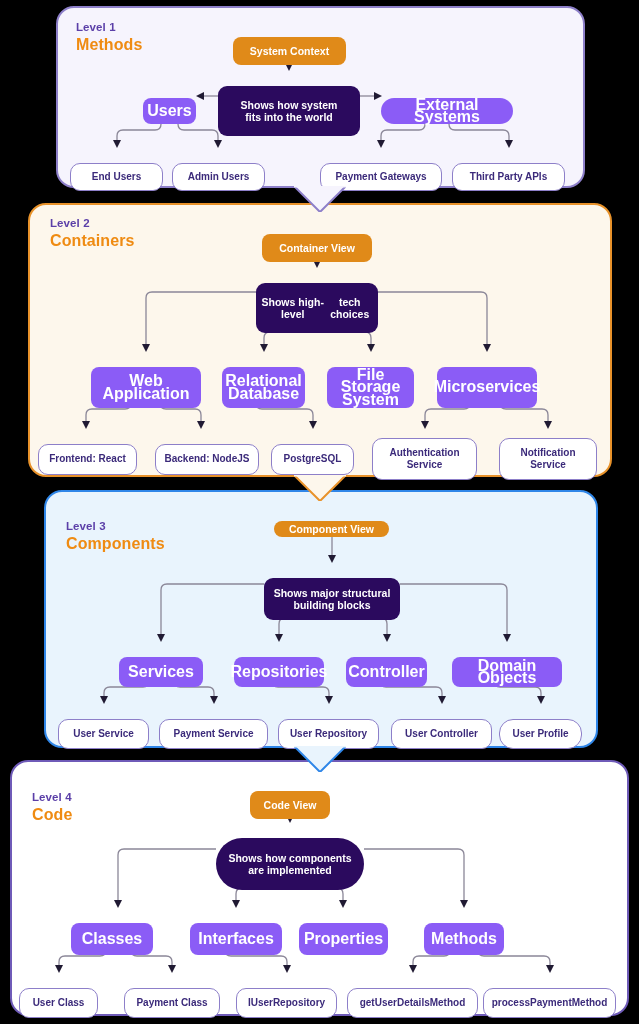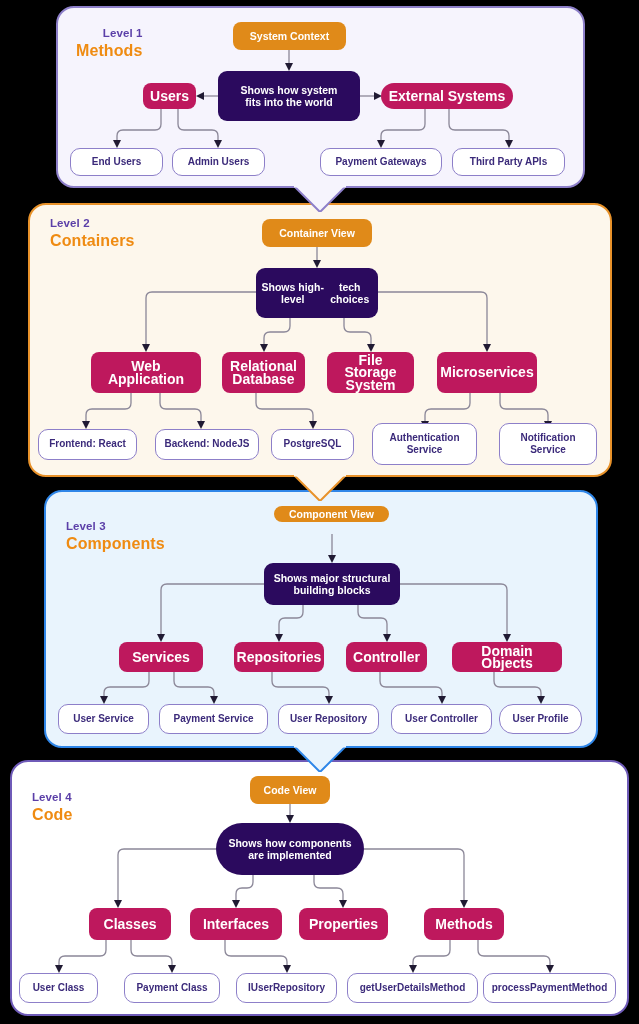--- a/index.html
+++ b/index.html
@@ -38,24 +38,25 @@
 
   .node {
     position: absolute;
     display: flex; align-items: center; justify-content: center;
     text-align: center;
     border-radius: 8px;
     font-weight: bold;
     line-height: 12.5px;
     z-index: 3;
     padding: 2px 4px;
+    margin-top: 15px;
   }
   .node.orange { background: #e08a19; color: #ffffff; font-size: 10.5px; }
   .node.purple { background: #2b0a5e; color: #ffffff; font-size: 10.5px; border-radius: 9px; }
-  .node.blue   { background: #be185d; color: #ffffff; font-size: 14px; }
+  .node.blue   { background: #8b5cf6; color: #ffffff; font-size: 16px; }
   .node.leaf   {
     background: #ffffff; color: #3b2a7a; font-size: 10px;
     border: 1.4px solid #8d7fc9; border-radius: 10px;
   }
 
   svg.wires { position: absolute; left: 0; top: 0; width: 639px; height: 1024px; z-index: 1; pointer-events: none; }
   svg.wires path { fill: none; stroke: #8b8798; stroke-width: 1.3; }
   svg.wires polygon { fill: #201a33; }
 </style>
 </head>
@@ -63,21 +64,21 @@
 
 <div id="stage">
 
   <div class="panel" style="left:56px; top:6px; width:529px; height:182px; background:#f6f4fd; border-color:#8d7fc9;">
   </div>
   <svg class="panel-chevron" style="left:320px; top:186px;" viewBox="0 0 52 26">
     <polygon points="0,0 52,0 26,26" fill="#f6f4fd" stroke="#8d7fc9" stroke-width="2"></polygon>
     <line x1="0" y1="0" x2="52" y2="0" stroke="#f6f4fd" stroke-width="3"></line>
   </svg>
 
-  <div class="lvl-label" style="left:76px; top:26px;text-align:right;">
+  <div class="lvl-label" style="left:76px; top:20px;">
     <div class="lvl-num">Level 1</div>
     <div class="lvl-title">Methods</div>
   </div>
 
   <div class="node orange" style="left:233px; top:22px; width:113px; height:28px;">
     <span>System Context</span>
   </div>
 
   <div class="node purple" style="left:218px; top:71px; width:142px; height:50px; flex-direction:column;">
     <span>Shows how system</span>
@@ -219,21 +220,21 @@
 
   <div class="node orange" style="left:250px; top:776px; width:80px; height:28px;">
     <span>Code View</span>
   </div>
 
   <div class="node purple" style="left:216px; top:823px; width:148px; height:52px; flex-direction:column;border-radius:26px;">
     <span>Shows how components</span>
     <span>are implemented</span>
   </div>
 
-  <div class="node blue" style="left:89px; top:908px; width:82px; height:32px;">
+  <div class="node blue" style="left:71px; top:908px; width:82px; height:32px;">
     <span>Classes</span>
   </div>
   <div class="node blue" style="left:190px; top:908px; width:92px; height:32px;">
     <span>Interfaces</span>
   </div>
   <div class="node blue" style="left:299px; top:908px; width:89px; height:32px;">
     <span>Properties</span>
   </div>
   <div class="node blue" style="left:424px; top:908px; width:80px; height:32px;">
     <span>Methods</span>

